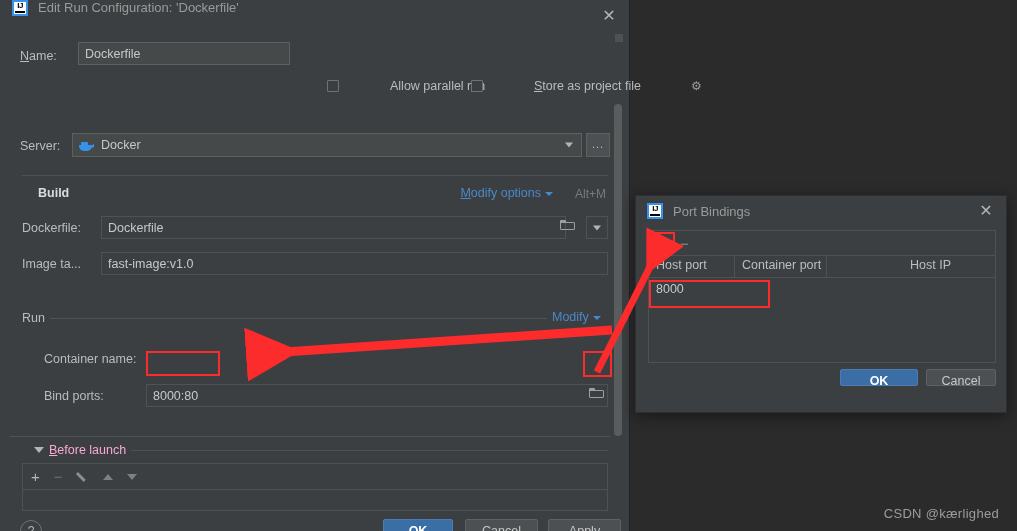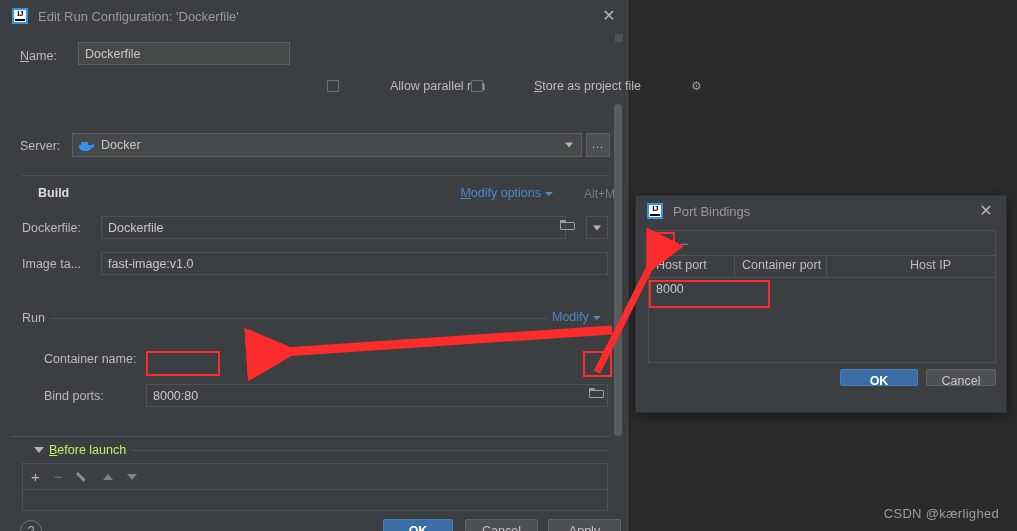--- a/index.html
+++ b/index.html
@@ -27,21 +27,21 @@
     position: absolute;
     left: 0; top: 0;
     width: 630px; height: 531px;
     background: #3c3f41;
     border-right: 1px solid #222;
     box-sizing: border-box;
   }
   .titlebar {
     height: 32px;
     display: flex;
-    align-items: center;
+    align-items: flex-start;
     padding: 0 10px 0 12px;
     box-sizing: border-box;
     position: relative;
   }
   .ij-logo {
     width: 16px; height: 16px;
     border: 2px solid #3592e8;
     background: #ffffff;
     display: flex; align-items: flex-end; justify-content: center;
     box-sizing: border-box;
@@ -197,21 +197,21 @@
   }
   .hr {
     position: absolute;
     height: 1px;
     background: #4e5254;
   }
 
   
   #build-title { left:22px; top:154px; }
   #modify-options { position:absolute; right:76px; top:154px; }
-  #altm { position:absolute; right:14px; top:155px;margin-left:41px; }
+  #altm { position:absolute; right:23px; top:155px;margin-left:41px; }
   #build-hr { left:22px; top:143px; width:586px; }
 
   #dockerfile-lbl { position:absolute; left:22px; top:189px; }
   #dockerfile-field { position:absolute; left:101px; top:184px; width:465px; height:23px; }
   #dockerfile-folder { position:absolute; left:560px; top:187px; }
   #dockerfile-drop {
     position:absolute; left:586px; top:184px; width:22px; height:23px;
     background:#3c3f41; border:1px solid #4e5254; box-sizing:border-box;
   }
   #dockerfile-drop .combo-arrow { right:6px; border-top-color:#b4b4b4; }
@@ -250,21 +250,21 @@
     background: transparent;
   }
 
   
   #bl-hr-top { left:10px; top:404px; width:600px; }
   #bl-arrow {
     position:absolute; left:34px; top:415px;
     width:0;height:0;border-left:5px solid transparent;border-right:5px solid transparent;
     border-top:6px solid #b4b4b4;
   }
-  #bl-title { position:absolute; left:49px; top:411px; color:#bef264; }
+  #bl-title { position:absolute; left:49px; top:411px; color:#f9a8d4; }
   #bl-hr { left:131px; top:418px; width:477px; }
   #bl-toolbar {
     position:absolute; left:22px; top:431px; width:586px; height:26px;
     border:1px solid #4e5254; border-bottom:none; box-sizing:border-box;
     display:flex; align-items:center; padding-left:8px; gap:14px;
     background:#3c3f41;
   }
   #bl-list {
     position:absolute; left:22px; top:457px; width:586px; height:22px;
     border:1px solid #4e5254; border-top:1px solid #4e5254; box-sizing:border-box;

